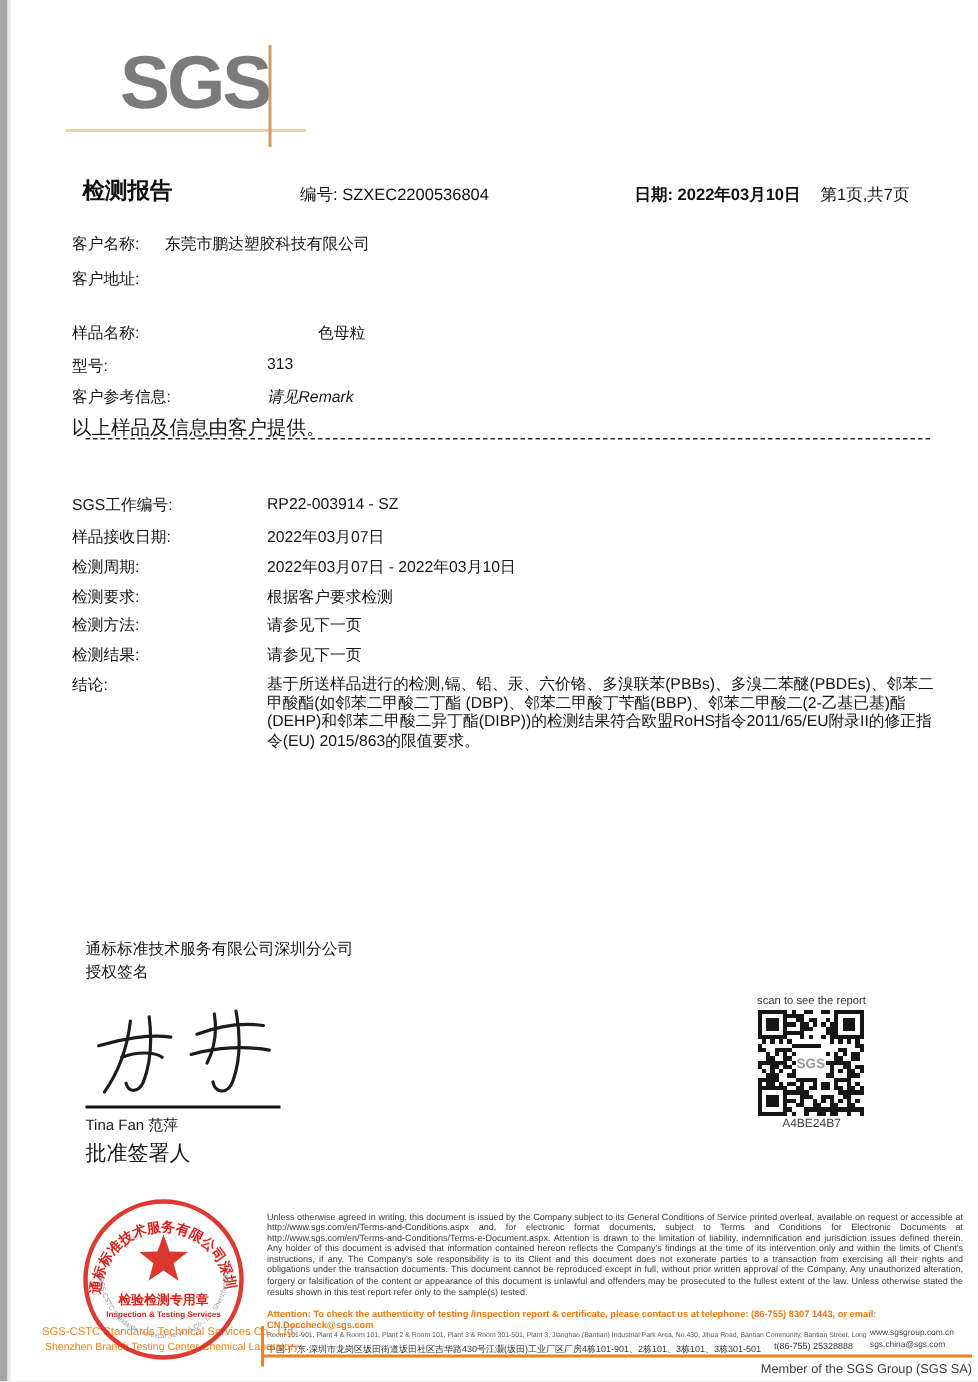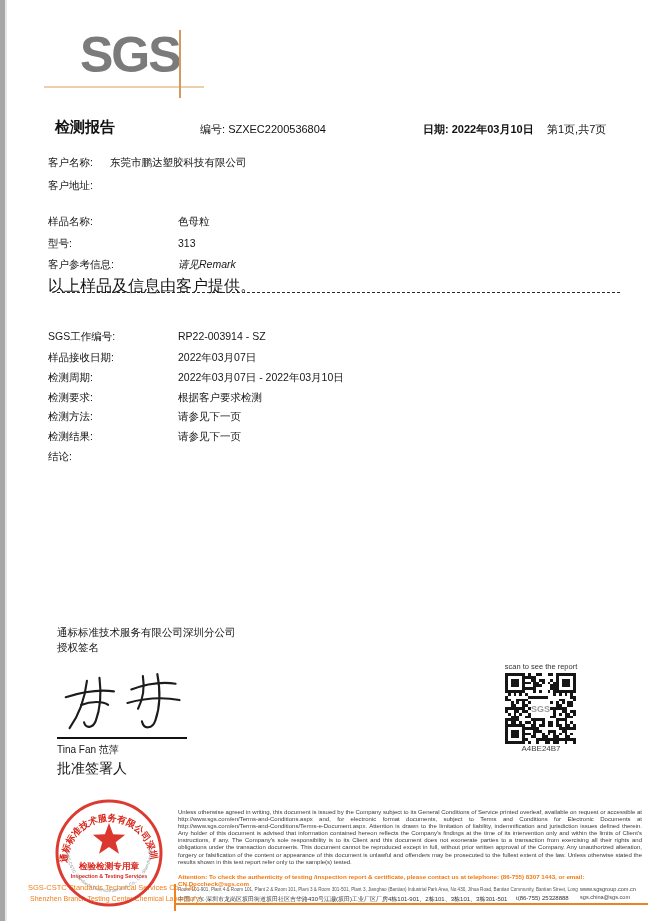--- a/index.html
+++ b/index.html
@@ -13,21 +13,21 @@
   .logo-hline{position:absolute;left:44px;top:86px;width:160px;height:2px;background:#ecd0ae;}
   .logo-vline{position:absolute;left:179px;top:30px;width:2px;height:68px;background:#d29a5e;}
 
   
   .doc-title{position:absolute;left:55px;top:118px;font-size:15px;font-weight:bold;color:#111;}
   .hmeta{position:absolute;top:122px;font-size:11px;color:#111;}
 
   .lbl{position:absolute;left:48px;font-size:10.5px;color:#161616;}
   .val1{position:absolute;left:110px;font-size:10.5px;color:#161616;}
   .val2{position:absolute;left:178px;font-size:10.5px;color:#161616;}
-  .note{position:absolute;left:48px;font-size:16px;color:#161616;}
+  .note{position:absolute;left:48px;font-size:13px;color:#161616;}
 
   .dashline{position:absolute;left:57px;top:292px;width:563px;border-top:1.5px dashed #2a2a2a;}
 
   .conclusion{position:absolute;left:178px;top:450px;width:446px;font-size:10.5px;line-height:12.6px;color:#161616;}
 
   
   .sig-company{position:absolute;left:57px;top:626px;font-size:10.5px;color:#161616;}
   .sig-auth{position:absolute;left:57px;top:641px;font-size:10.5px;color:#161616;}
   .sig-svg{position:absolute;left:58px;top:668px;width:135px;height:68px;}
   .sig-line{position:absolute;left:57px;top:737px;width:130px;height:2px;background:#111;}
@@ -70,21 +70,21 @@
   <div class="doc-title">检测报告</div>
   <div class="hmeta" style="left:200px;"><span>编号:</span> <span>SZXEC2200536804</span></div>
   <div class="hmeta" style="left:423px;font-weight:bold;"><span>日期:</span> <span>2022年03月10日</span></div>
   <div class="hmeta" style="left:528px;margin-left:19px;">第1页,共7页</div>
 
   <div class="lbl" style="top:156px;">客户名称:</div>
   <div class="val1" style="top:156px;">东莞市鹏达塑胶科技有限公司</div>
   <div class="lbl" style="top:179px;">客户地址:</div>
 
   <div class="lbl" style="top:215px;">样品名称:</div>
-  <div class="val2" style="top:215px;">色母粒</div>
+  <div class="val2" style="top:215px;margin-left:34px;">色母粒</div>
   <div class="lbl" style="top:237px;">型号:</div>
   <div class="val2" style="top:237px;">313</div>
   <div class="lbl" style="top:258px;">客户参考信息:</div>
   <div class="val2" style="top:258px;font-style:italic;">请见Remark</div>
   <div class="note" style="top:276px;">以上样品及信息由客户提供。</div>
 
   <div class="dashline"></div>
 
   <div class="lbl" style="top:330px;">SGS工作编号:</div>
   <div class="val2" style="top:330px;">RP22-003914 - SZ</div>
@@ -92,20 +92,21 @@
   <div class="val2" style="top:351px;">2022年03月07日</div>
   <div class="lbl" style="top:371px;">检测周期:</div>
   <div class="val2" style="top:371px;">2022年03月07日 - 2022年03月10日</div>
   <div class="lbl" style="top:391px;">检测要求:</div>
   <div class="val2" style="top:391px;">根据客户要求检测</div>
   <div class="lbl" style="top:410px;">检测方法:</div>
   <div class="val2" style="top:410px;">请参见下一页</div>
   <div class="lbl" style="top:430px;">检测结果:</div>
   <div class="val2" style="top:430px;">请参见下一页</div>
   <div class="lbl" style="top:450px;">结论:</div>
+  <div class="conclusion">基于所送样品进行的检测,镉、铅、汞、六价铬、多溴联苯(PBBs)、多溴二苯醚(PBDEs)、邻苯二甲酸酯(如邻苯二甲酸二丁酯 (DBP)、邻苯二甲酸丁苄酯(BBP)、邻苯二甲酸二(2-乙基已基)酯(DEHP)和邻苯二甲酸二异丁酯(DIBP))的检测结果符合欧盟RoHS指令2011/65/EU附录II的修正指令(EU) 2015/863的限值要求。</div>
 
   <div class="sig-company">通标标准技术服务有限公司深圳分公司</div>
   <div class="sig-auth">授权签名</div>
   <svg class="sig-svg" viewBox="0 0 140 70">
     <g stroke="#1c1c1c" stroke-width="2.2" fill="none" stroke-linecap="round">
       <path d="M8,30 C24,25 44,22 58,24"></path>
       <path d="M30,13 C28,30 22,48 12,62"></path>
       <path d="M43,10 C45,26 44,42 39,55 C36,62 29,63 27,56"></path>
       <path d="M24,38 C34,34 47,34 52,38"></path>
       <path d="M76,22 C92,16 108,14 122,16"></path>
@@ -464,13 +465,14 @@
 
   <div class="legal">Unless otherwise agreed in writing, this document is issued by the Company subject to its General Conditions of Service printed overleaf, available on request or accessible at http://www.sgs.com/en/Terms-and-Conditions.aspx and, for electronic format documents, subject to Terms and Conditions for Electronic Documents at http://www.sgs.com/en/Terms-and-Conditions/Terms-e-Document.aspx. Attention is drawn to the limitation of liability, indemnification and jurisdiction issues defined therein. Any holder of this document is advised that information contained hereon reflects the Company's findings at the time of its intervention only and within the limits of Client's instructions, if any. The Company's sole responsibility is to its Client and this document does not exonerate parties to a transaction from exercising all their rights and obligations under the transaction documents. This document cannot be reproduced except in full, without prior written approval of the Company. Any unauthorized alteration, forgery or falsification of the content or appearance of this document is unlawful and offenders may be prosecuted to the fullest extent of the law. Unless otherwise stated the results shown in this test report refer only to the sample(s) tested.</div>
   <div class="attention">Attention: To check the authenticity of testing /inspection report &amp; certificate, please contact us at telephone: (86-755) 8307 1443, or email: CN.Doccheck@sgs.com</div>
   <div class="addr-en">Room 101-901, Plant 4 &amp; Room 101, Plant 2 &amp; Room 101, Plant 3 &amp; Room 301-501, Plant 3, Jianghao (Bantian) Industrial Park Area, No.430, Jihua Road, Bantian Community, Bantian Street, Longgang District, Shenzhen, Guangdong, China 518129</div>
   <div class="site">www.sgsgroup.com.cn</div>
   <div class="addr-cn">中国·广东·深圳市龙岗区坂田街道坂田社区吉华路430号江灏(坂田)工业厂区厂房4栋101-901、2栋101、3栋101、3栋301-501 邮编:518129</div>
   <div class="phone">t(86-755) 25328888</div>
   <div class="email">sgs.china@sgs.com</div>
   <div class="ftr-vline"></div>
   <div class="ftr-hline"></div>
+  <div class="member">Member of the SGS Group (SGS SA)</div>
 </div>
 
 </body></html>

